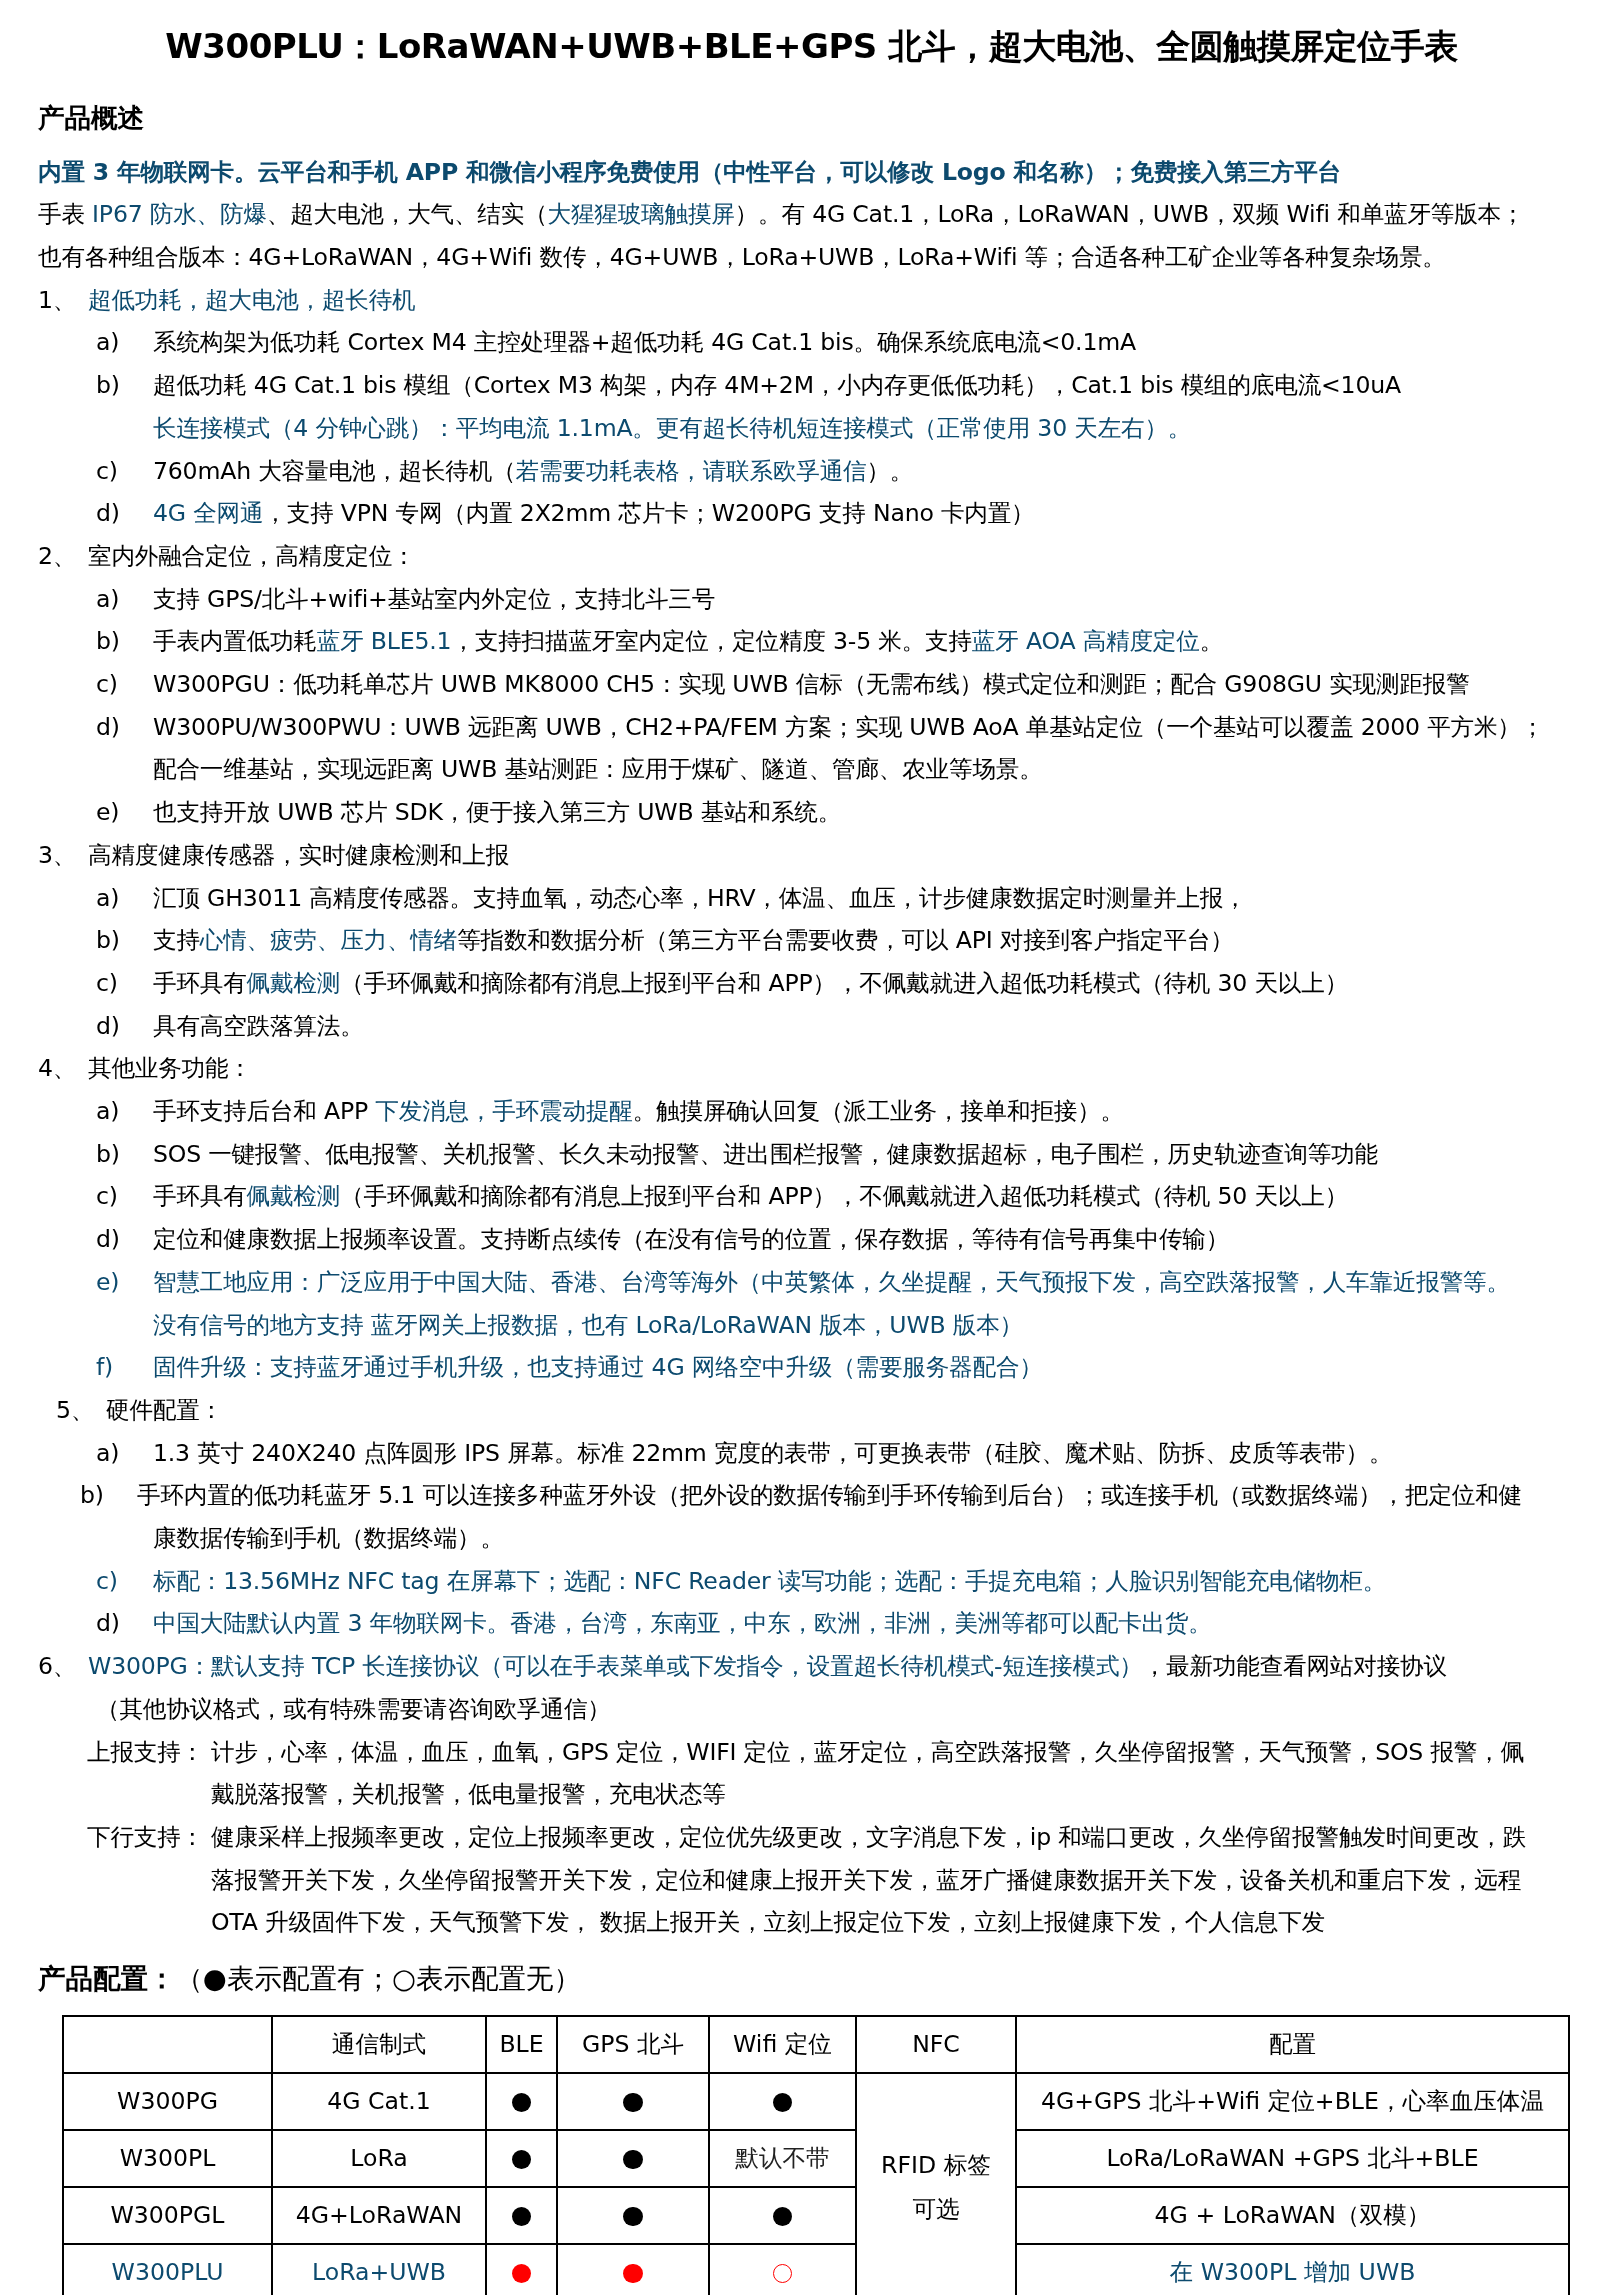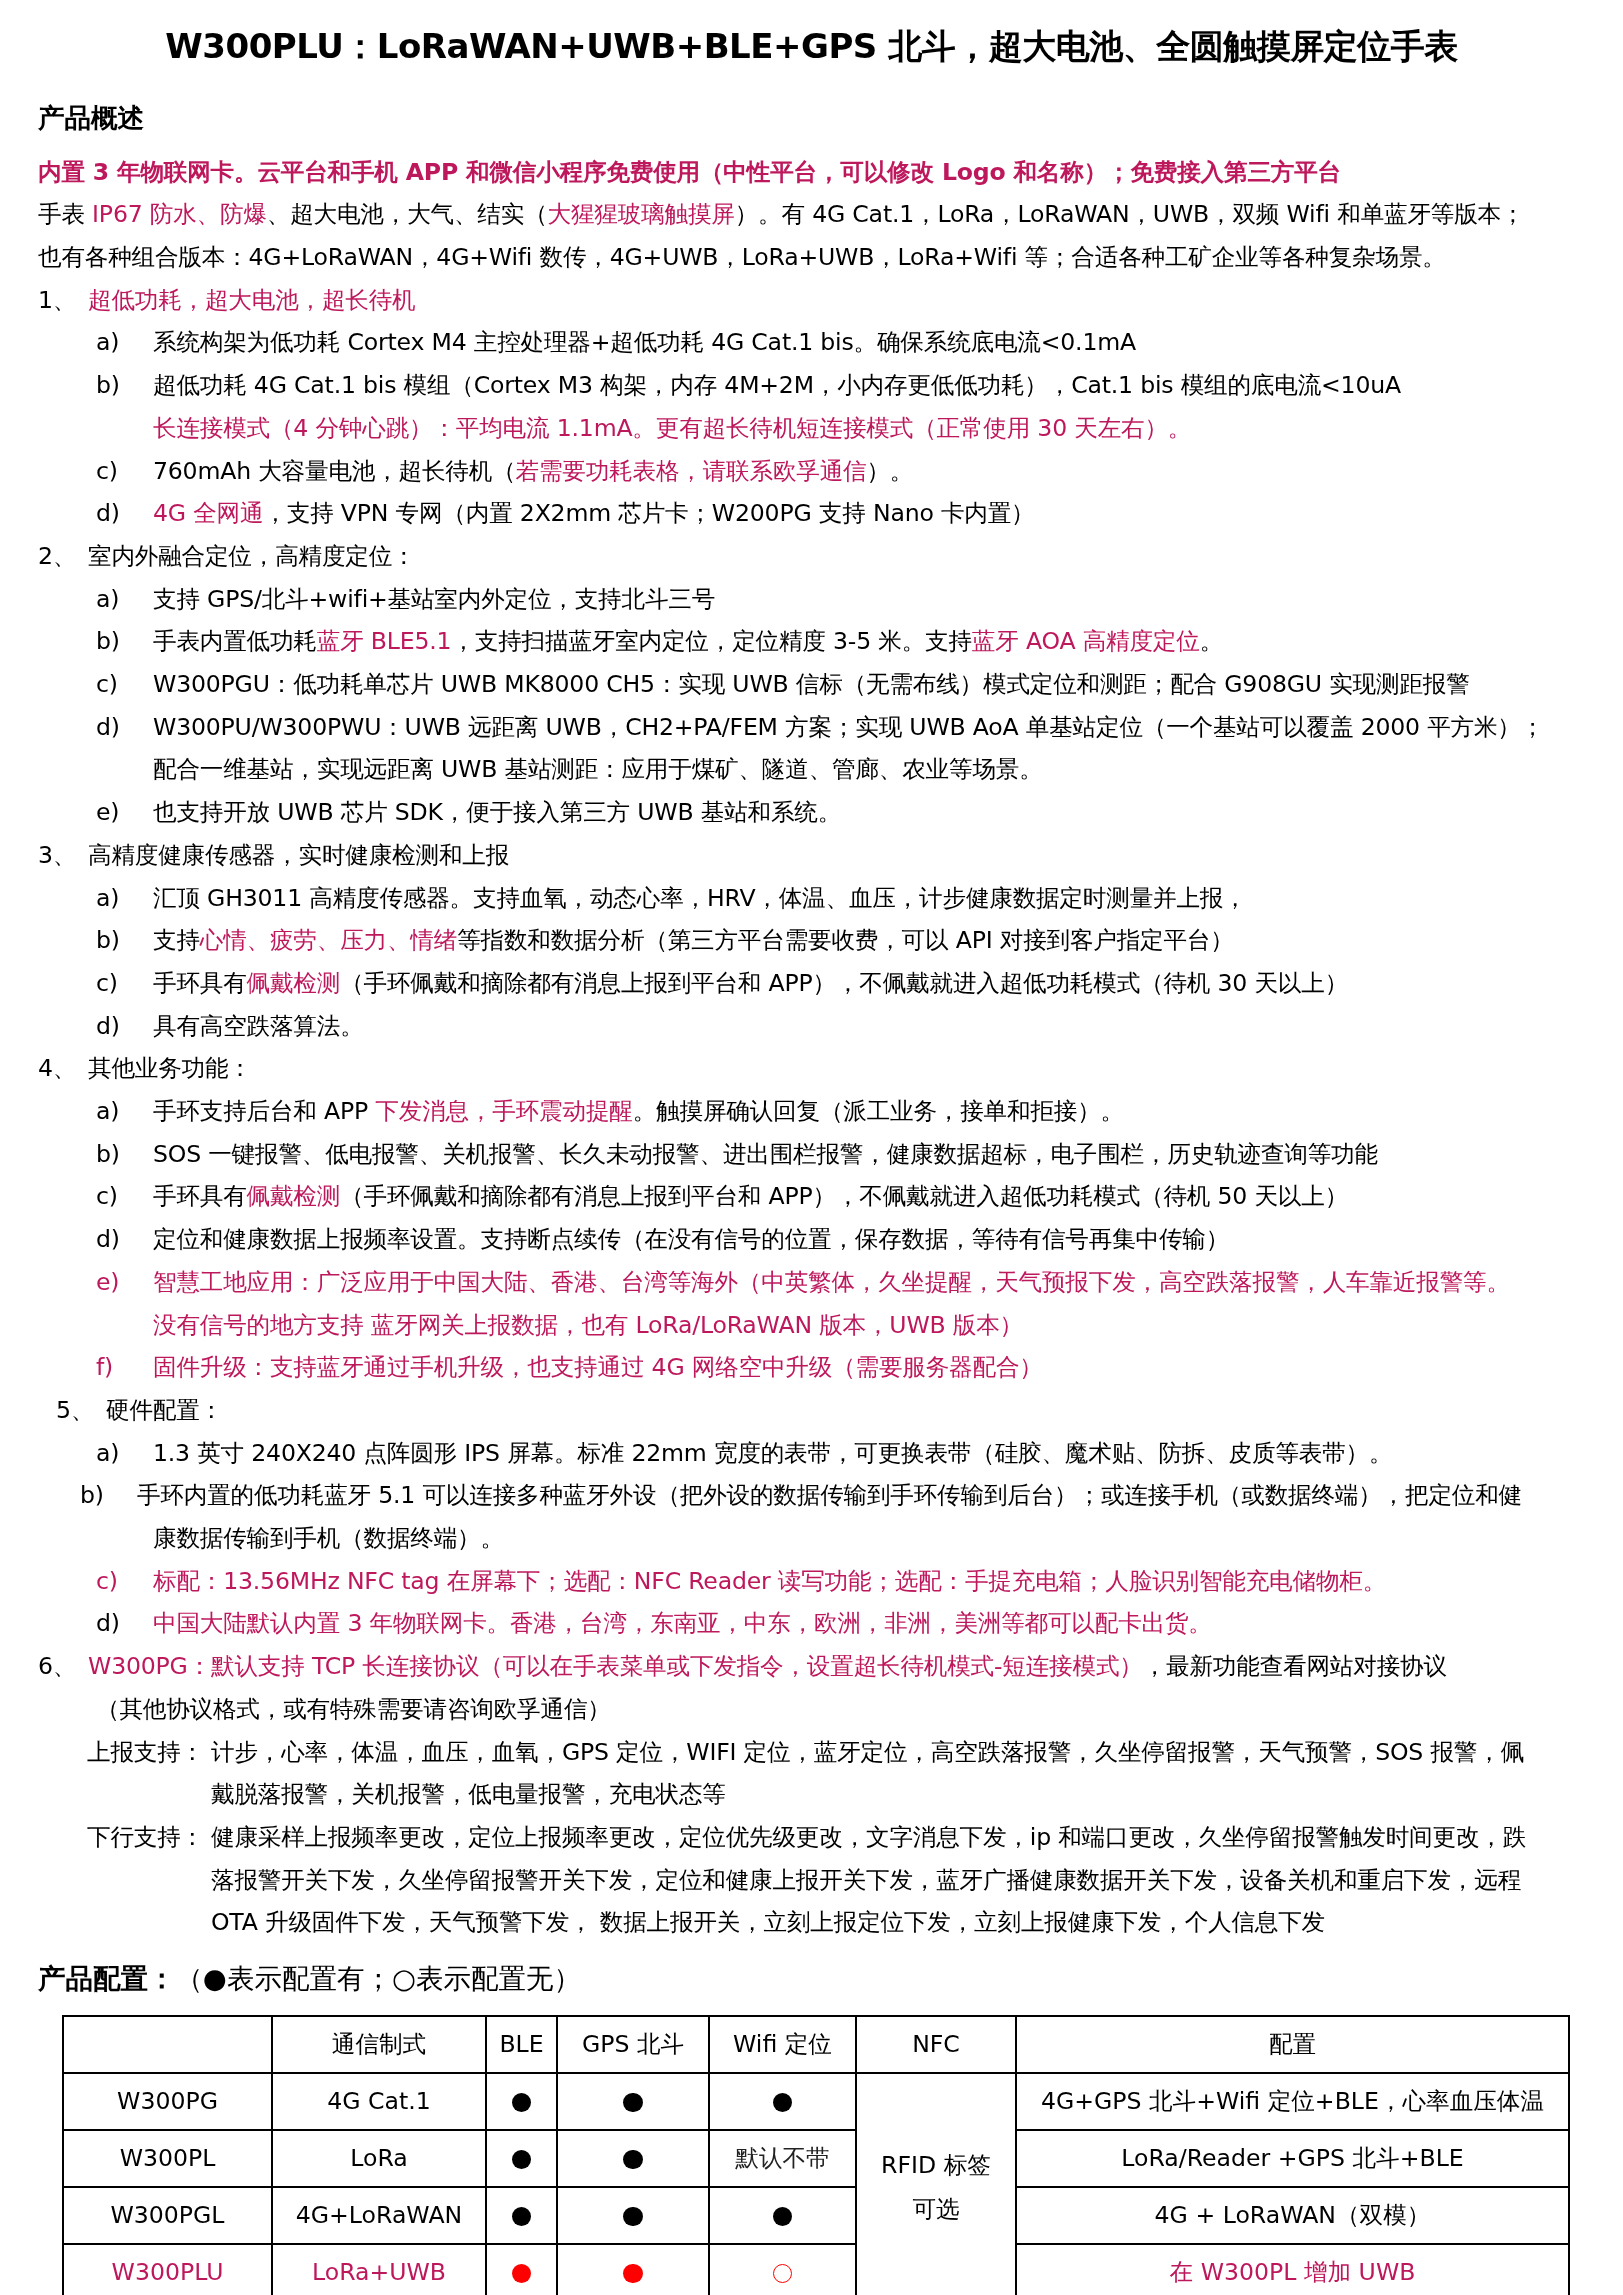--- a/index.html
+++ b/index.html
@@ -1,18 +1,18 @@
 <!DOCTYPE html>
 <html style="font-size:7.9px"><head>
 <meta charset="utf-8">
 <style>
   html, body { margin:0; padding:0; background:#ffffff; }
   body { width:1623px; height:2295px; position:relative; overflow:hidden;
          font-family:"DejaVu Sans","Liberation Sans",sans-serif; color:#000; }
-  .red { color:#be185d; }
+  .red { color:#0c4a6e; }
   #title { position:absolute; top:18.7px; left:0; width:1623px; text-align:center;
            font-weight:bold; font-size:34px; line-height:54px; letter-spacing:-0.5px; }
   #overview-heading { position:absolute; top:98px; left:38px; font-weight:bold; font-size:26.5px; line-height:39px; }
   .line { position:absolute; font-size:23.6px; line-height:43px; white-space:nowrap; letter-spacing:-0.2px; }
   .bold { font-weight:bold; }
   .marker { display:inline-block; }
   #config-heading { position:absolute; top:1956px; left:38px; font-size:27.5px; line-height:44px; white-space:nowrap; }
   #config-heading .strong { font-weight:bold; }
   table#config-table { position:absolute; top:2015px; left:62px; width:1507px; border-collapse:collapse;
                        font-size:23.6px; table-layout:fixed; }
@@ -108,21 +108,21 @@
     <td><span class="dot"></span></td>
     <td rowspan="4" style="line-height:44px;"><span>RFID 标签</span><br><span>可选</span></td>
     <td>4G+GPS 北斗+Wifi 定位+BLE，心率血压体温</td>
   </tr>
   <tr>
     <td>W300PL</td>
     <td>LoRa</td>
     <td><span class="dot"></span></td>
     <td><span class="dot"></span></td>
     <td class="gray-text">默认不带</td>
-    <td>LoRa/Reader +GPS 北斗+BLE</td>
+    <td>LoRa/LoRaWAN +GPS 北斗+BLE</td>
   </tr>
   <tr>
     <td>W300PGL</td>
     <td>4G+LoRaWAN</td>
     <td><span class="dot"></span></td>
     <td><span class="dot"></span></td>
     <td><span class="dot"></span></td>
     <td>4G + LoRaWAN（双模）</td>
   </tr>
   <tr class="red">

